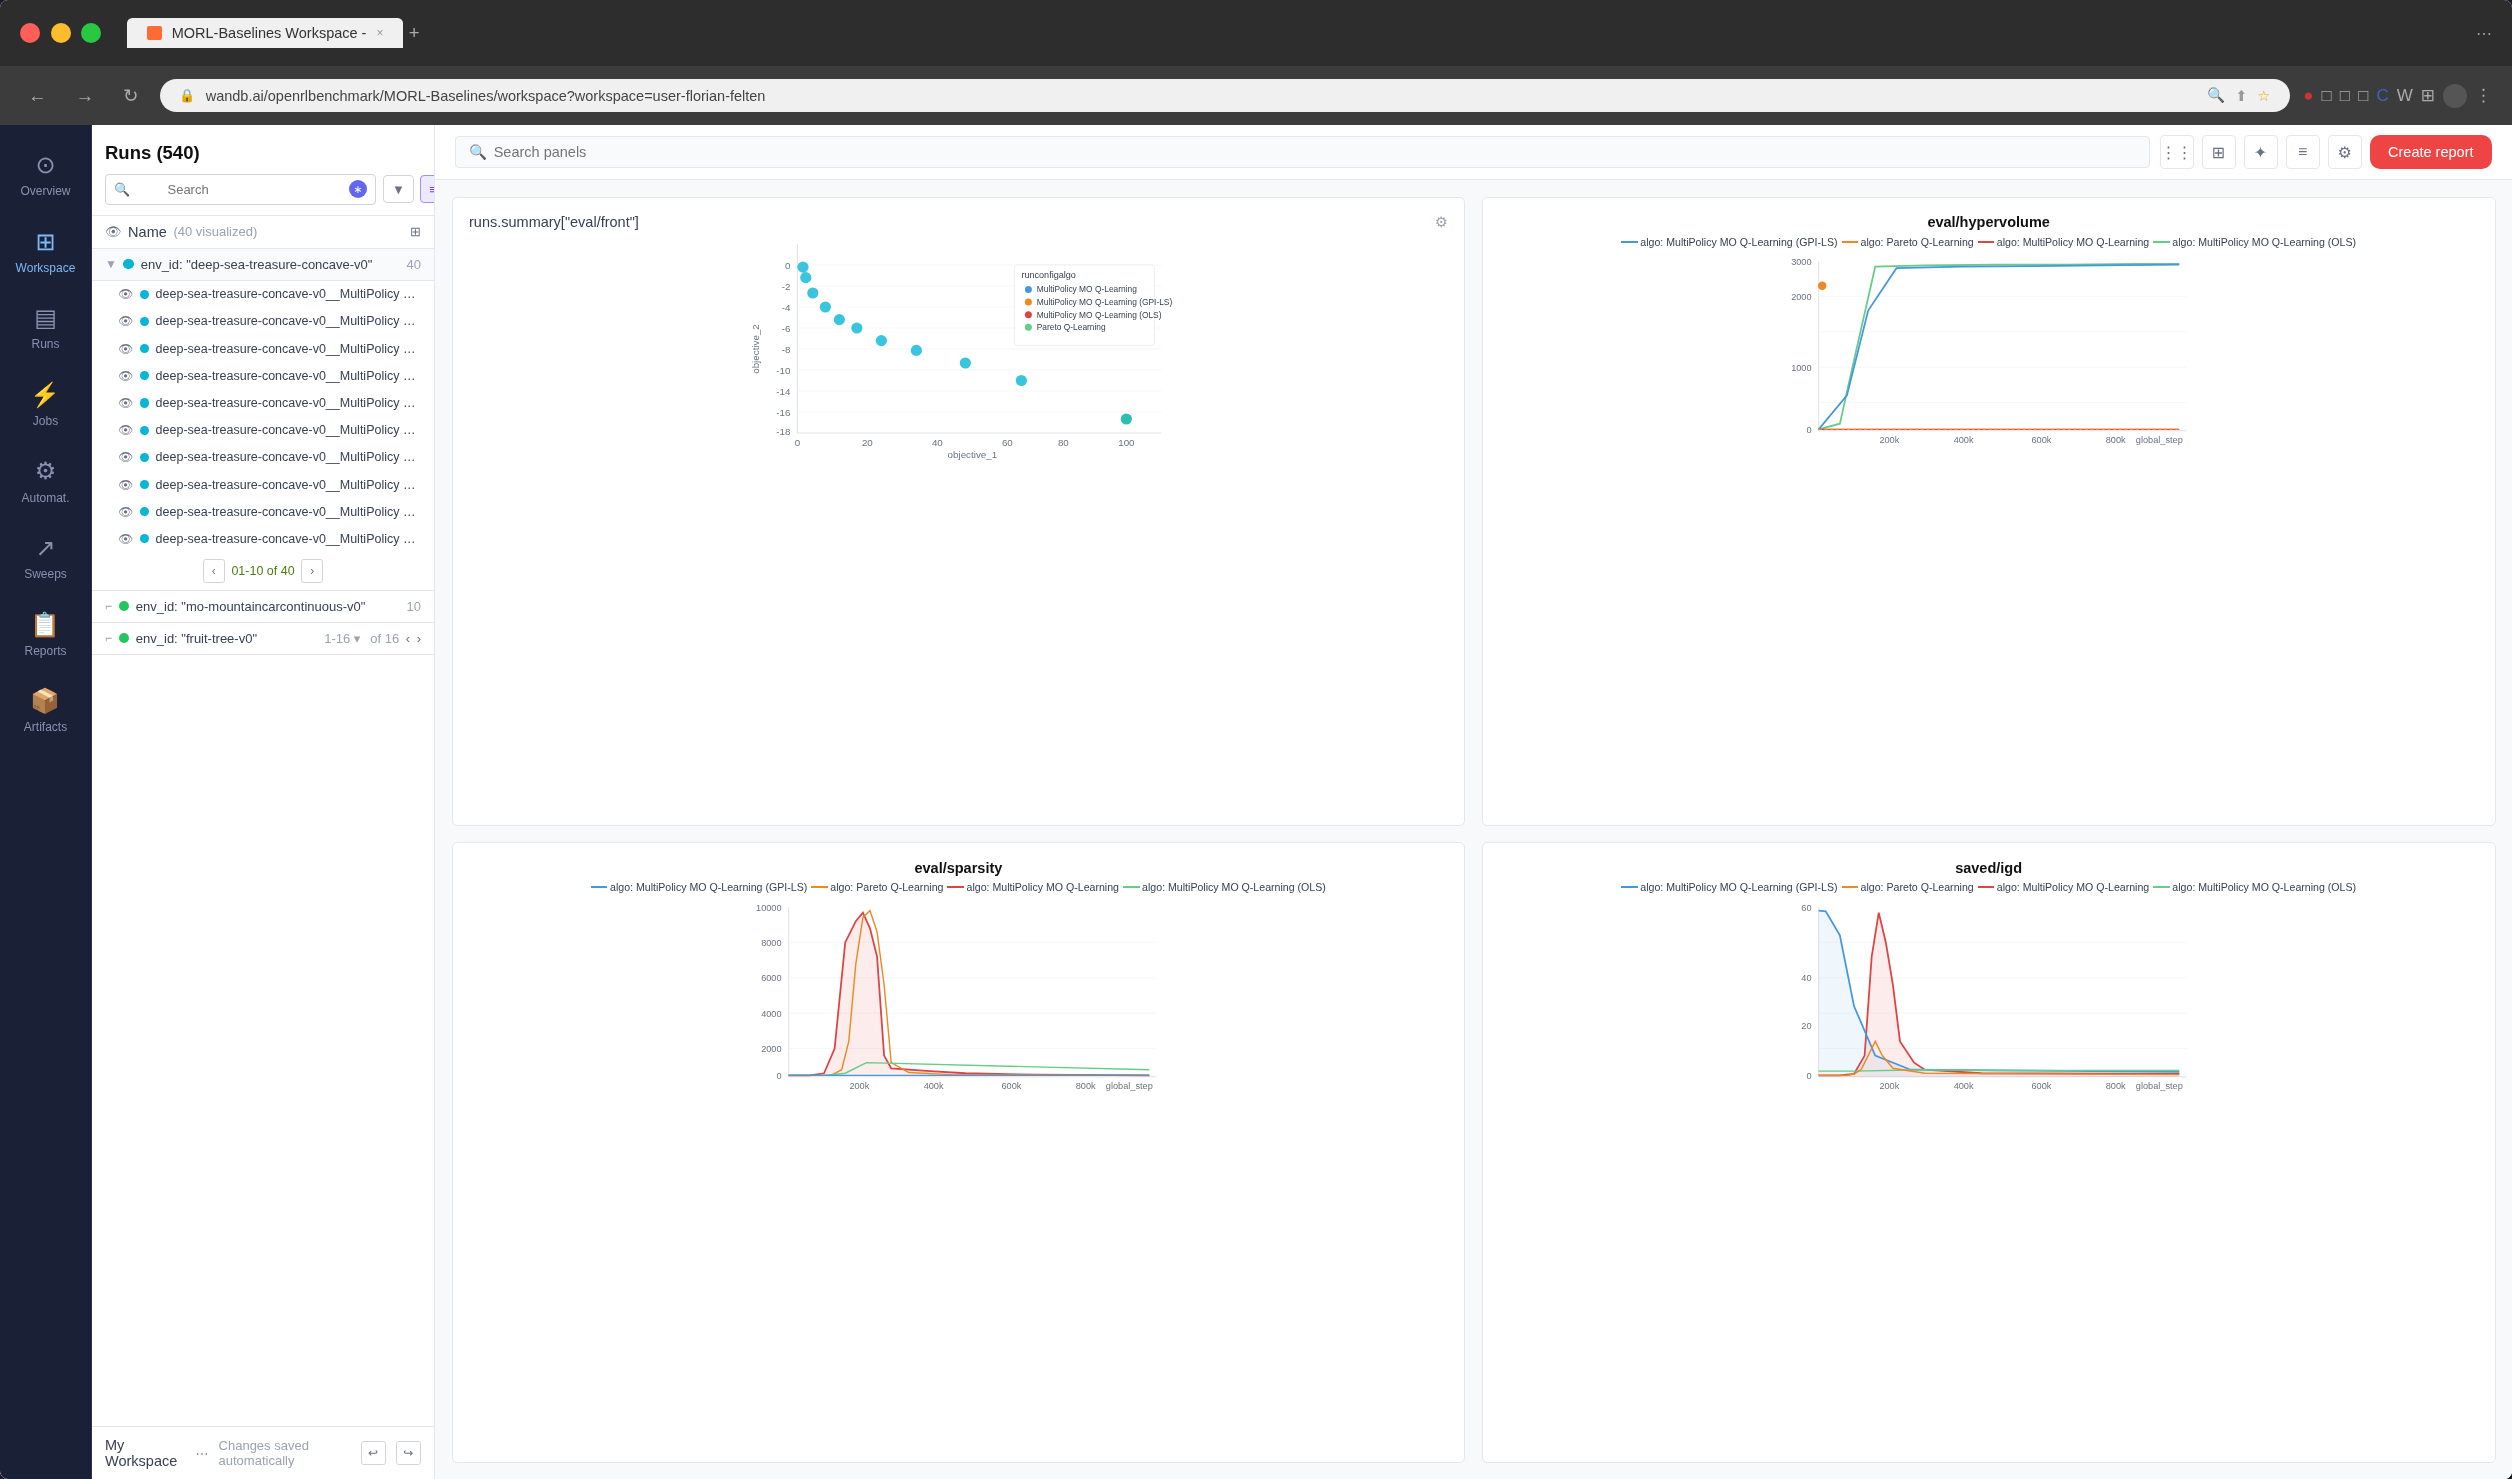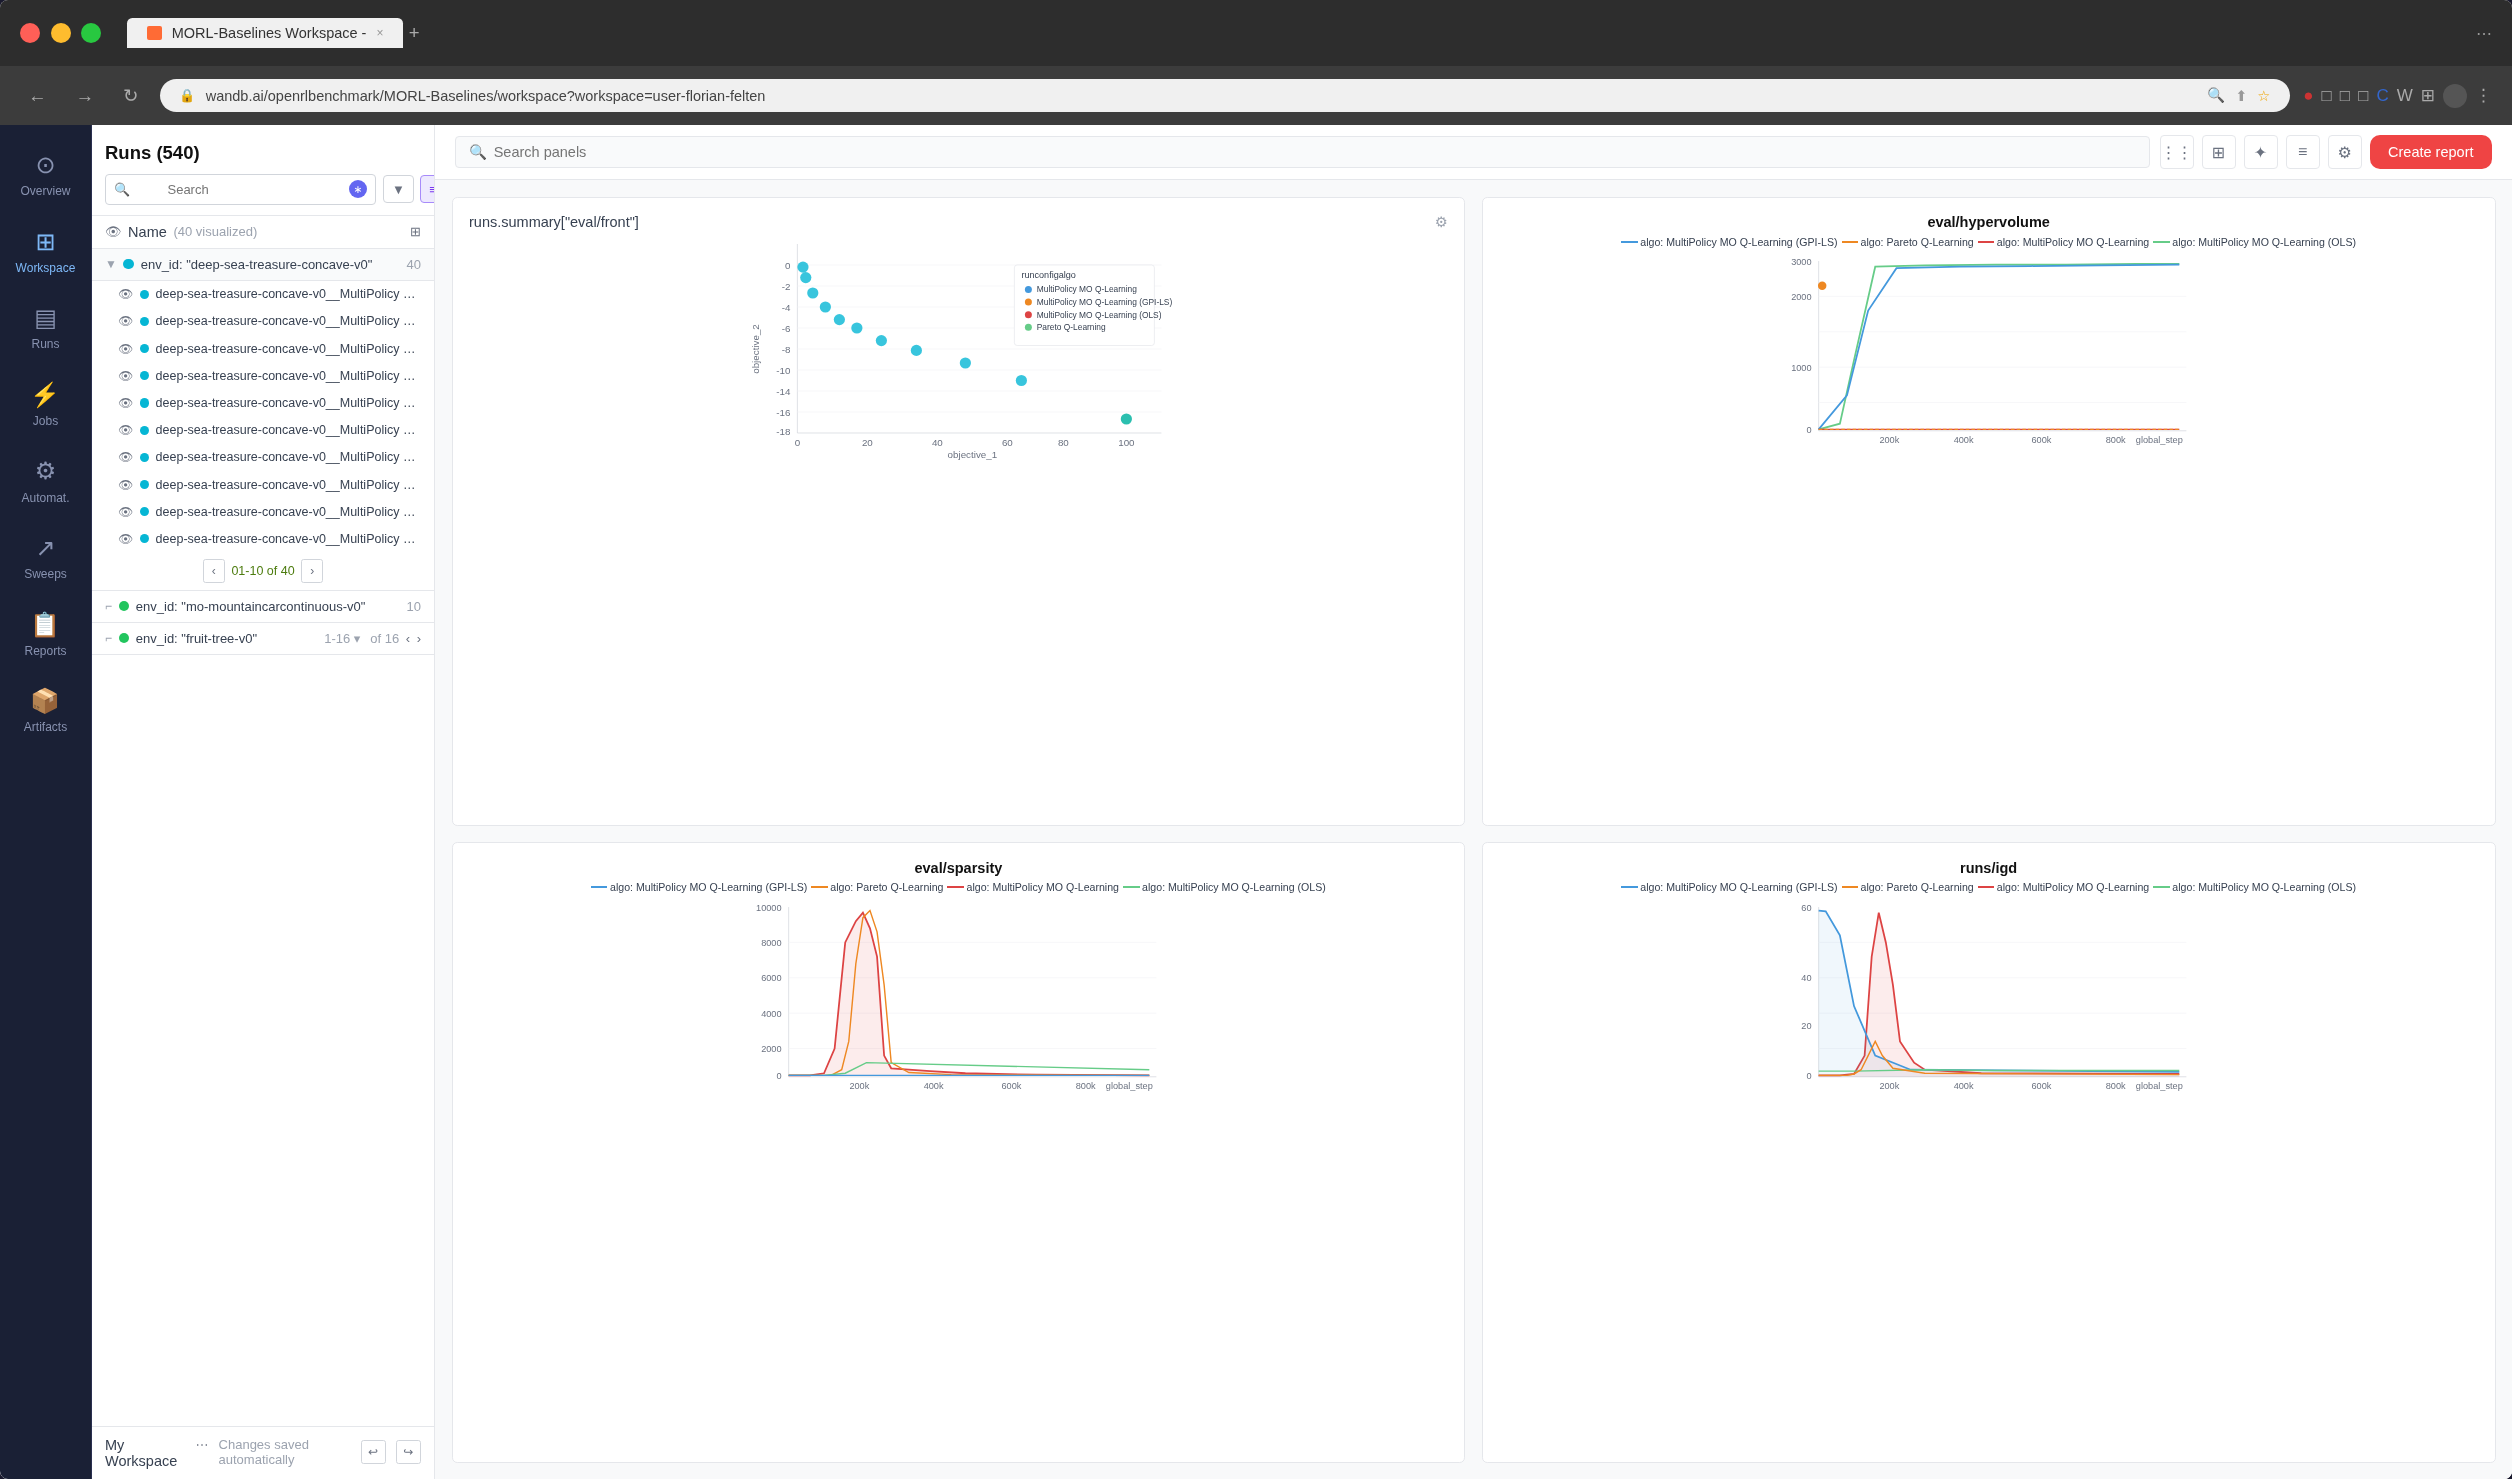--- a/index.html
+++ b/index.html
@@ -56,21 +56,21 @@
     .name-label { font-size: 14.5px; color: #374151; font-weight: 500; }
     .visualized-count { font-size: 13px; color: #9ca3af; }
     
     
     .runs-list { flex: 1; overflow-y: auto; }
     .run-group { }
     .run-group-header { padding: 8px 13px; display: flex; align-items: center; gap: 6.6px; cursor: pointer; hover: background #f9fafb; }
     .run-item { padding: 6.6px 13px 6.6px 26px; display: flex; align-items: center; gap: 6.6px; cursor: pointer; }
     
     
-    .bottom-section { border-top: 0.7px solid #e5e7eb; padding: 10px 13px; display: flex; align-items: flex-start; gap: 10px; }
+    .bottom-section { border-top: 0.7px solid #e5e7eb; padding: 10px 13px; display: flex; align-items: center; gap: 10px; }
     .workspace-label { font-size: 14.5px; color: #374151; font-weight: 500; }
     .more-btn { color: #6b7280; font-size: 13px; cursor: pointer; }
     .footer-right { margin-left: auto; display: flex; align-items: center; gap: 10px; }
     .saved-text { font-size: 13px; color: #9ca3af; }
     .undo-btn { padding: 4px 6.6px; border: 0.7px solid #d1d5db; border-radius: 2.6px; background: #fff; cursor: pointer; color: #6b7280; font-size: 12px; }
     
     
     .workspace-area { flex: 1; display: flex; flex-direction: column; background: #f8f9fa; overflow: hidden; }
     .workspace-topbar { background: #fff; border-bottom: 0.7px solid #e5e7eb; padding: 10px 20px; display: flex; align-items: center; gap: 10px; }
     .panels-search { flex: 1; display: flex; align-items: center; border: 0.7px solid #e5e7eb; border-radius: 4px; padding: 6.6px 13px; gap: 6.6px; background: #f9fafb; }
@@ -487,21 +487,21 @@
             <polyline points="50,248 110,248 125,240 135,200 145,90 155,25 165,15 175,45 185,120 195,230 220,244 280,247 560,248" stroke="#ee8822" stroke-width="2" fill="none"></polyline>
 
             <polyline points="50,248 100,248 130,245 160,230 560,240" stroke="#66cc88" stroke-width="2" fill="none"></polyline>
 
             <polyline points="50,248 560,248" stroke="#4499dd" stroke-width="2" fill="none"></polyline>
           </svg>
         </div>
 
         <div class="chart-card">
           <div style="text-align:center;margin-bottom:5.3px;">
-            <span style="font-size:14.5px;font-weight:600;color:#111;">runs/igd</span>
+            <span style="font-size:14.5px;font-weight:600;color:#111;">saved/igd</span>
           </div>
           <div style="display:flex;flex-wrap:wrap;gap:4px;justify-content:center;margin-bottom:6.6px;font-size:10.6px;">
             <span style="display:flex;align-items:center;gap:2.6px;">
                 <span style="display:inline-block;width:16.5px;height:2px;background:#4499dd;"></span>
                 <span style="color:#374151;">algo: MultiPolicy MO Q-Learning (GPI-LS)</span>
               </span>
             <span style="display:flex;align-items:center;gap:2.6px;">
                 <span style="display:inline-block;width:16.5px;height:2px;background:#ee8822;"></span>
                 <span style="color:#374151;">algo: Pareto Q-Learning</span>
               </span>

